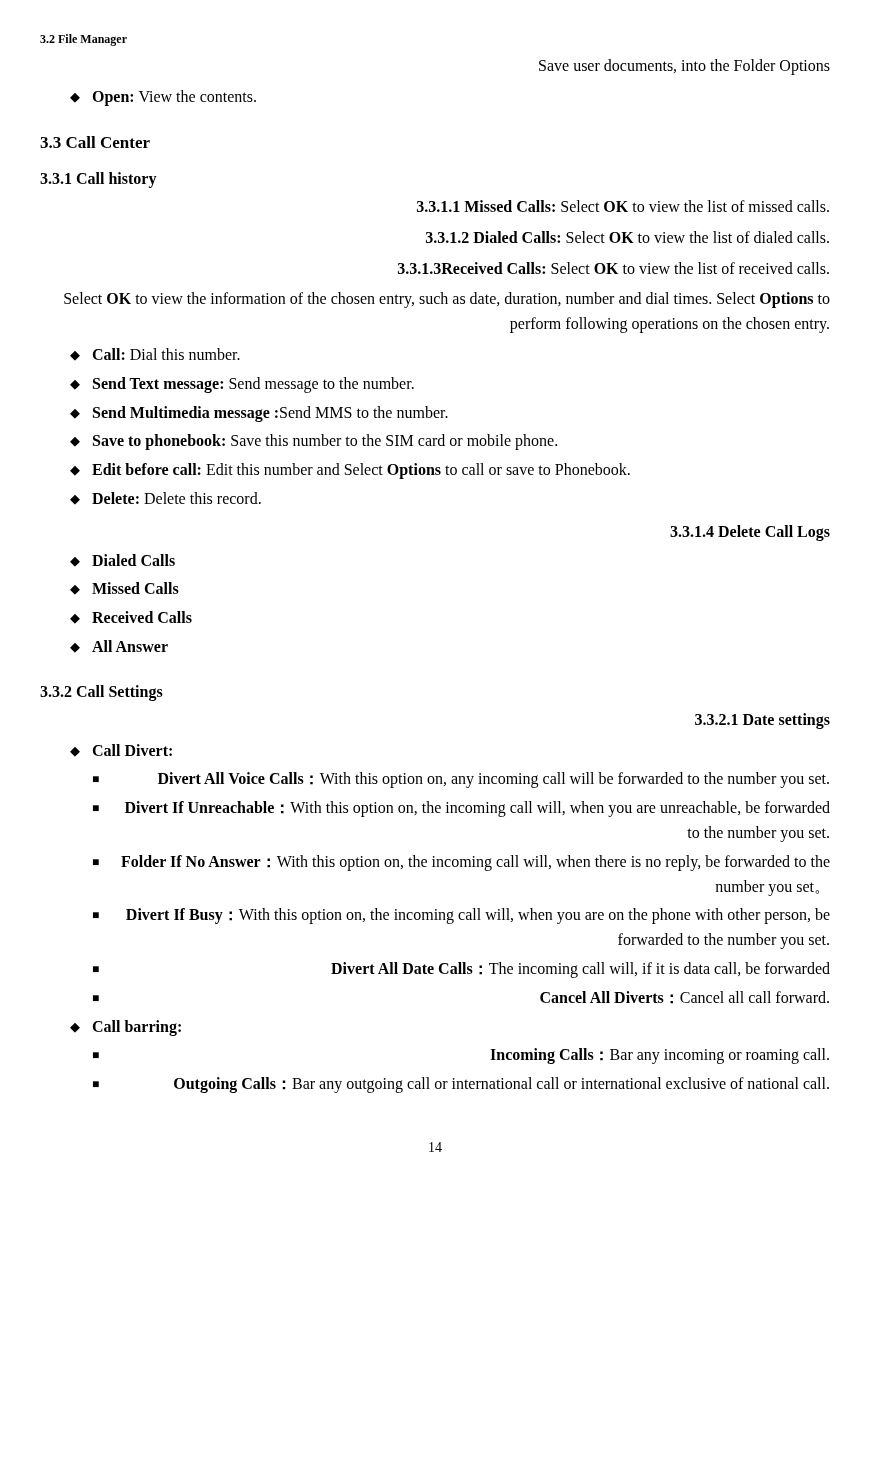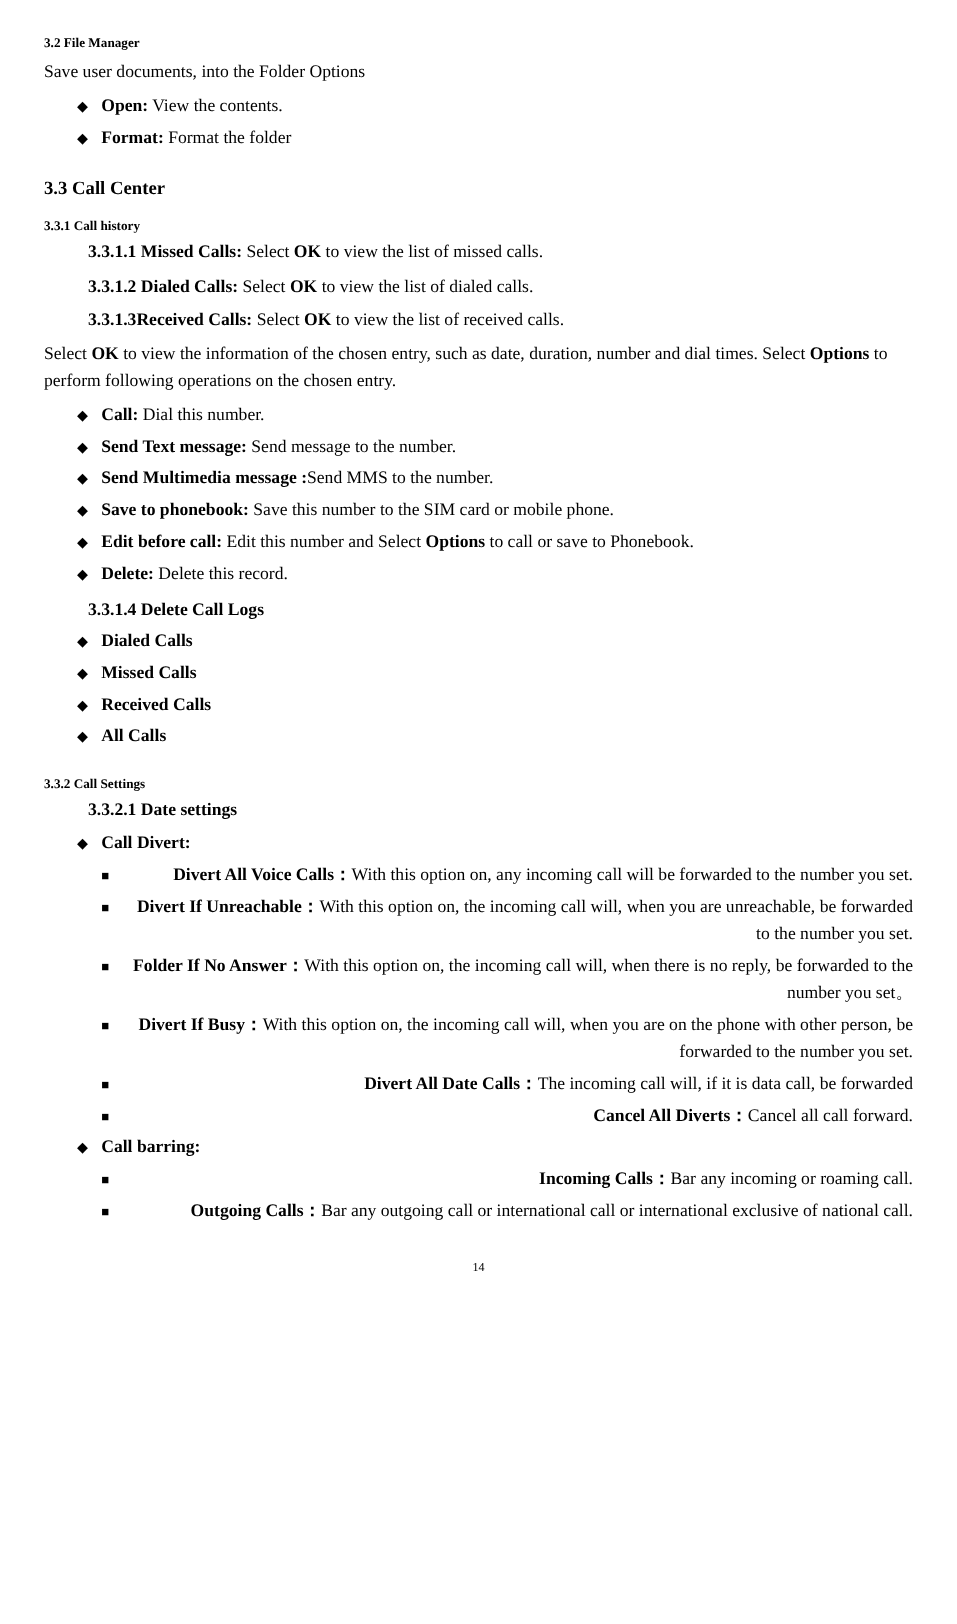--- a/index.html
+++ b/index.html
@@ -21,28 +21,29 @@
       font-weight: bold;
       margin-bottom: 6px;
     }
     h3 {
       font-size: 17px;
       font-weight: bold;
       margin-top: 18px;
       margin-bottom: 6px;
     }
     h4 {
-      font-size: 12px;
+      font-size: 16px;
       font-weight: bold;
       margin-top: 12px;
       margin-bottom: 4px;
     }
     p {
       margin-bottom: 6px;
       line-height: 1.55;
+      text-align: right;
     }
     .indent1 {
       margin-left: 40px;
     }
     .bullet-list {
       list-style: none;
       margin: 4px 0 4px 30px;
     }
     .bullet-list li {
       position: relative;
@@ -73,32 +74,31 @@
       position: absolute;
       left: 0;
       font-size: 12px;
       top: 3px;
     }
     .section-gap {
       margin-top: 20px;
     }
     .page-number {
       text-align: center;
-      margin-top: 30px;
-      font-size: 11px;
+      margin-top: 40px;
+      font-size: 14px;
     }
   </style>
 </head>
 <body>
 
 <h2>3.2 File Manager</h2>
 <p>Save user documents, into the Folder Options</p>
 <ul class="bullet-list">
   <li><strong>Open:</strong> View the contents.</li>
-  <li><strong>Format:</strong> Format the folder</li>
 </ul>
 
 <div class="section-gap">
   <h3>3.3 Call Center</h3>
 </div>
 
 <h4>3.3.1 Call history</h4>
 
 <p class="indent1">
   <strong>3.3.1.1 Missed Calls:</strong> Select <strong>OK</strong> to view the list of missed calls.
@@ -124,21 +124,21 @@
 </ul>
 
 <p class="indent1" style="margin-top:8px; margin-bottom:4px;">
   <strong>3.3.1.4 Delete Call Logs</strong>
 </p>
 
 <ul class="bullet-list">
   <li><strong>Dialed Calls</strong></li>
   <li><strong>Missed Calls</strong></li>
   <li><strong>Received Calls</strong></li>
-  <li><strong>All Calls</strong></li>
+  <li><strong>All Answer</strong></li>
 </ul>
 
 <div class="section-gap">
   <h4>3.3.2 Call Settings</h4>
 </div>
 
 <p class="indent1" style="margin-bottom:6px;">
   <strong>3.3.2.1 Date settings</strong>
 </p>
 

